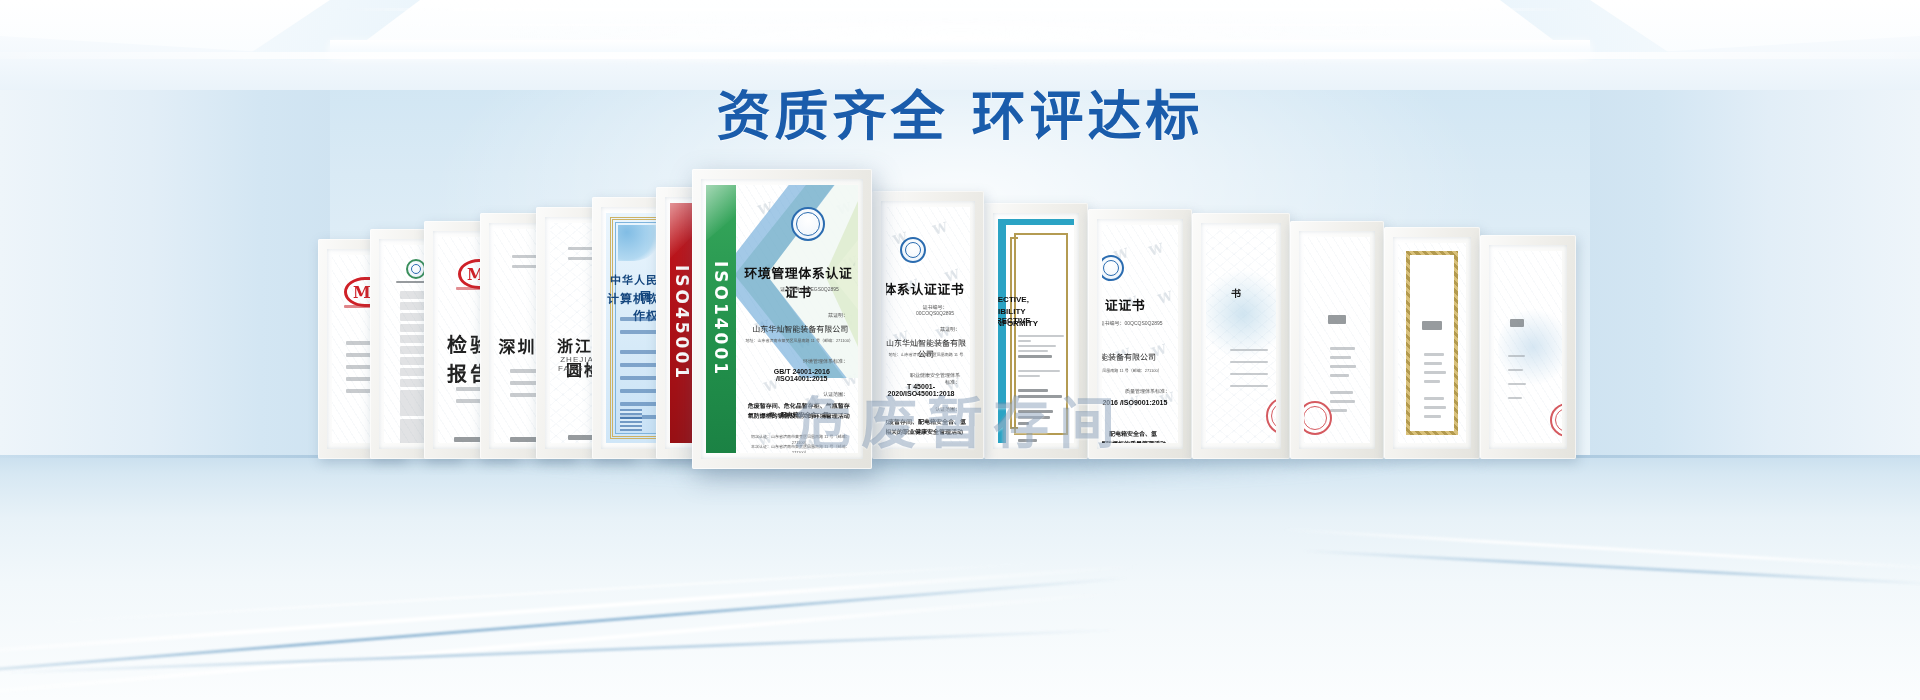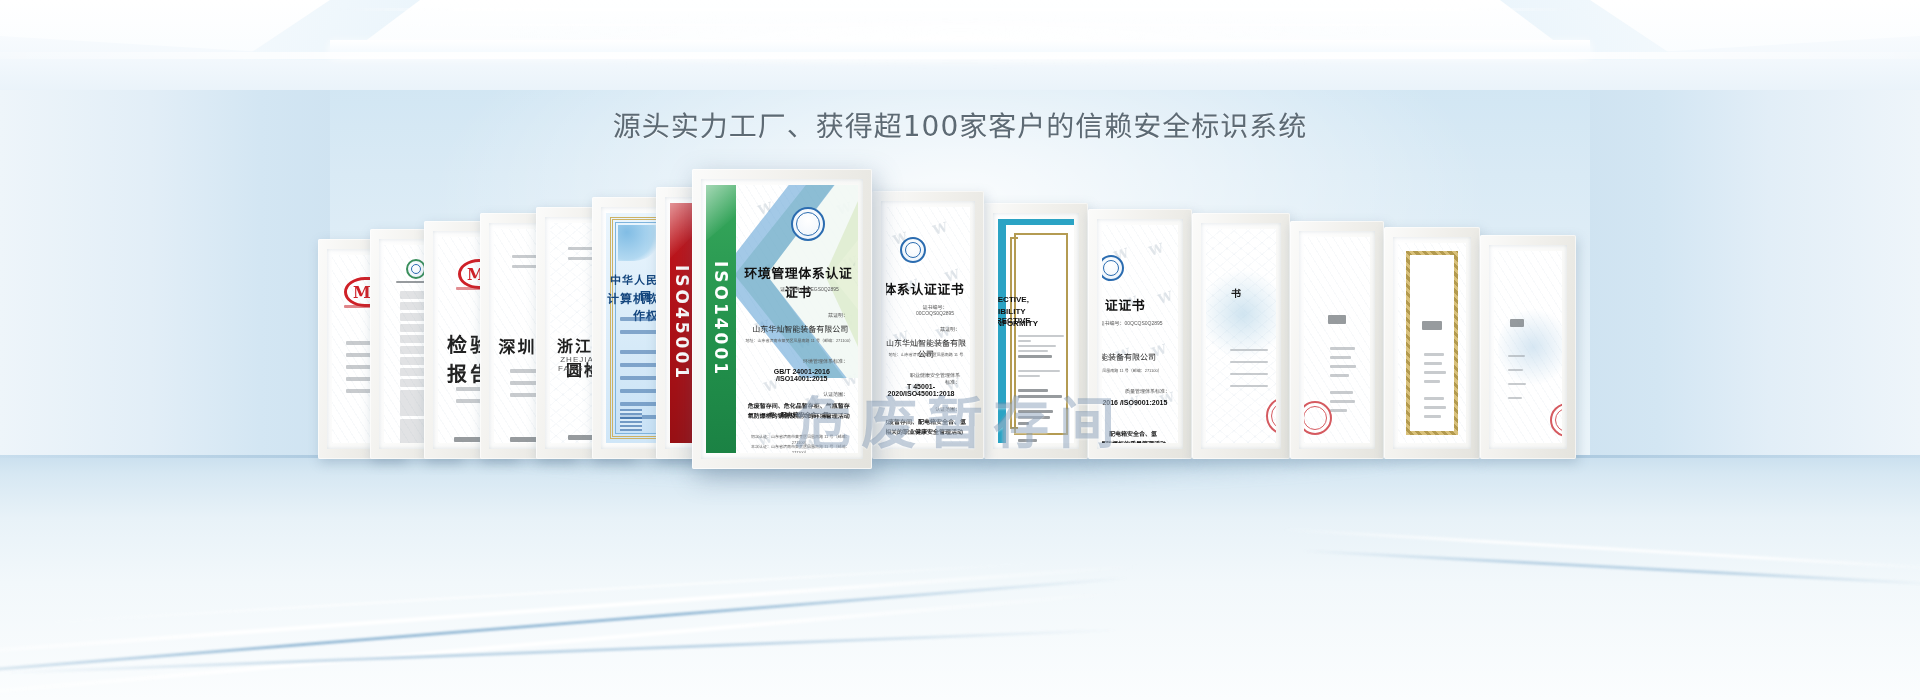--- a/index.html
+++ b/index.html
@@ -227,21 +227,21 @@
     <div class="streak" style="left:-160px;top:612px;width:1300px;transform:rotate(-4.2deg);"></div>
     <div class="streak-b" style="left:-150px;top:628px;width:1280px;transform:rotate(-4.6deg);"></div>
     <div class="streak" style="left:-140px;top:646px;width:1260px;transform:rotate(-5deg);"></div>
     <div class="streak-b" style="left:0px;top:650px;width:1120px;transform:rotate(-2.2deg);opacity:.6;"></div>
     <div class="streak" style="left:40px;top:592px;width:1000px;height:2px;transform:rotate(-3.4deg);opacity:.7;"></div>
     <div class="streak" style="left:1280px;top:548px;width:680px;height:3px;transform:rotate(3.4deg);opacity:.85;"></div>
     <div class="streak-b" style="left:1300px;top:566px;width:640px;transform:rotate(3deg);opacity:.6;"></div>
   </div>
 
   <div class="headline-wrap">
-    <div class="subhead">源头实力工厂、获得超100家客户的信赖安全标识系统</div>
+    <div class="headline">资质齐全 环评达标</div>
   </div>
 
   <div class="cert-row" id="certRow">
 
     <div class="cert" style="left:318px;width:86px;height:220px;">
       <div class="mat">
           <div class="paper">
         <div class="tex-lines"></div>
         <div class="ma-mark" style="left:12px;top:22px;width:40px;height:24px;font-size:16px;">MA</div>
         <div class="blurline" style="left:12px;top:50px;width:42px;height:3px;background:#c8242b;opacity:.55;"></div>

